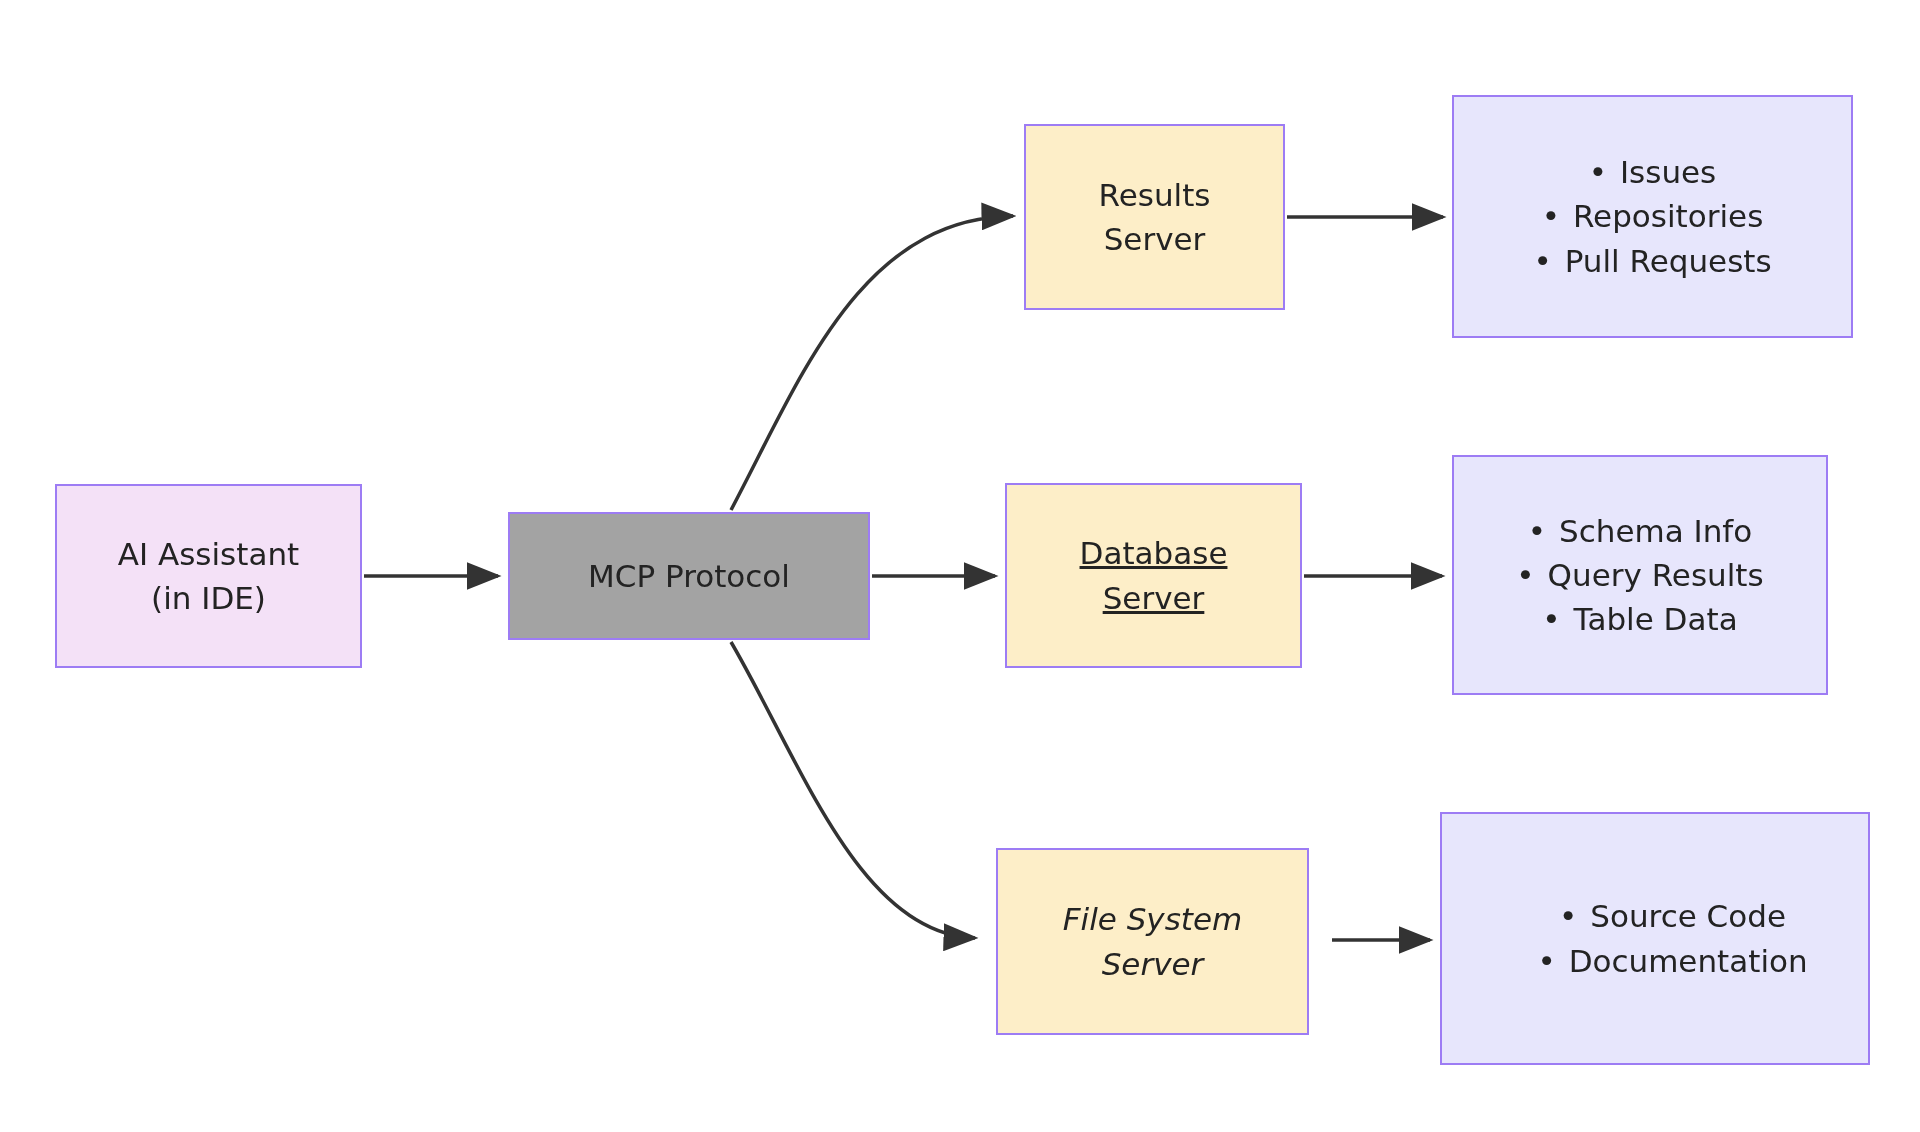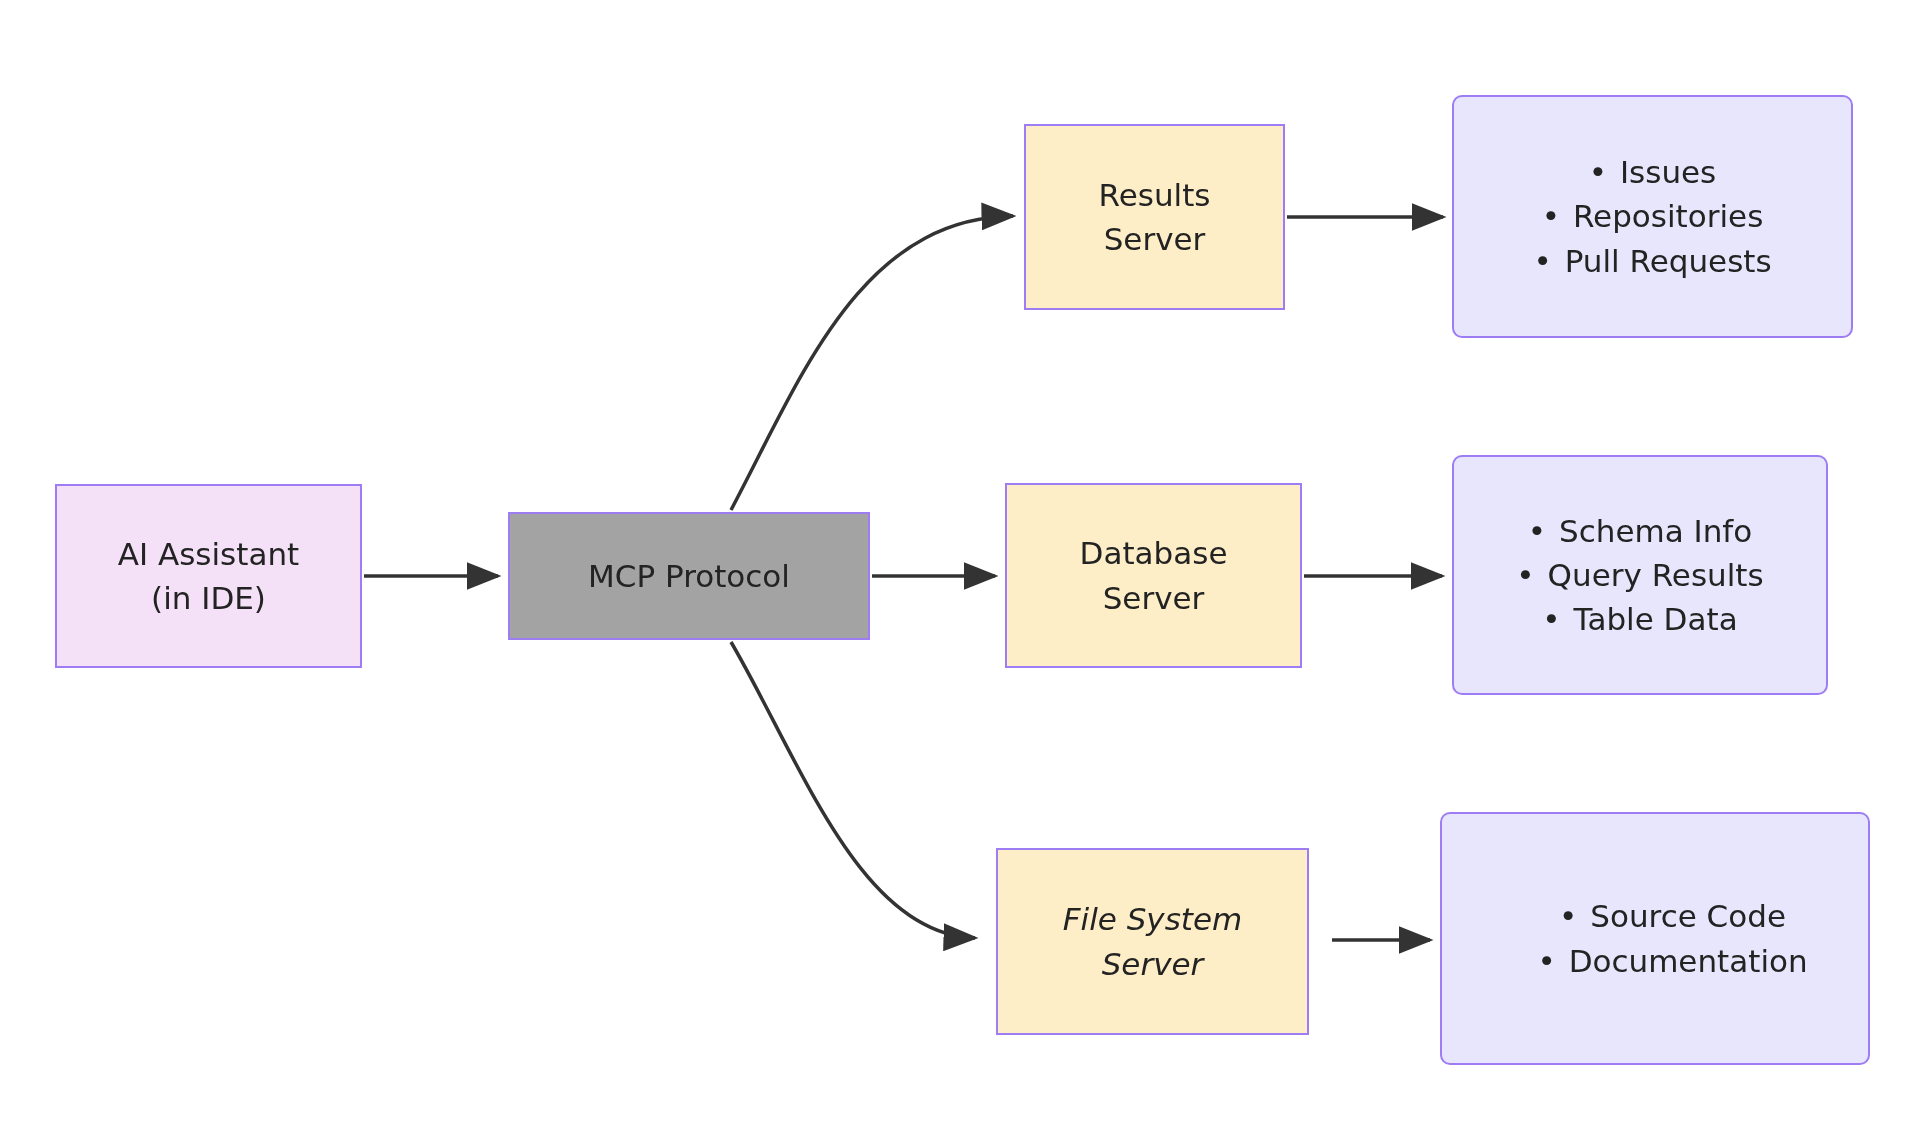--- a/index.html
+++ b/index.html
@@ -46,21 +46,20 @@
     background: #a3a3a3;
     font-size: 31px;
   }
   .node-server {
     background: #fdeec8;
     font-size: 31px;
   }
   .node-result {
     background: #e7e6fc;
     font-size: 31px;
-    border-radius: 10px;
   }
   .node-result .line {
     display: block;
   }
   .bullet {
     letter-spacing: 0.10em;
   }
 </style>
 </head>
 <body>
@@ -96,21 +95,21 @@
 
   <div class="node node-protocol" style="left:508px; top:512px; width:362px; height:128px;">
     <span class="line">MCP Protocol</span>
   </div>
 
   <div class="node node-server" style="left:1024px; top:124px; width:261px; height:186px;">
     <span class="line">Results</span>
     <span class="line">Server</span>
   </div>
 
-  <div class="node node-server" style="left:1005px; top:483px; width:297px; height:185px;">
+  <div class="node node-server" style="left:1005px; top:483px; width:297px; height:185px;text-decoration:underline;">
     <span class="line">Database</span>
     <span class="line">Server</span>
   </div>
 
   <div class="node node-server" style="left:996px; top:848px; width:313px; height:187px;font-style:italic;">
     <span class="line">File System</span>
     <span class="line">Server</span>
   </div>
 
   <div class="node node-result" style="left:1452px; top:95px; width:401px; height:243px;">

